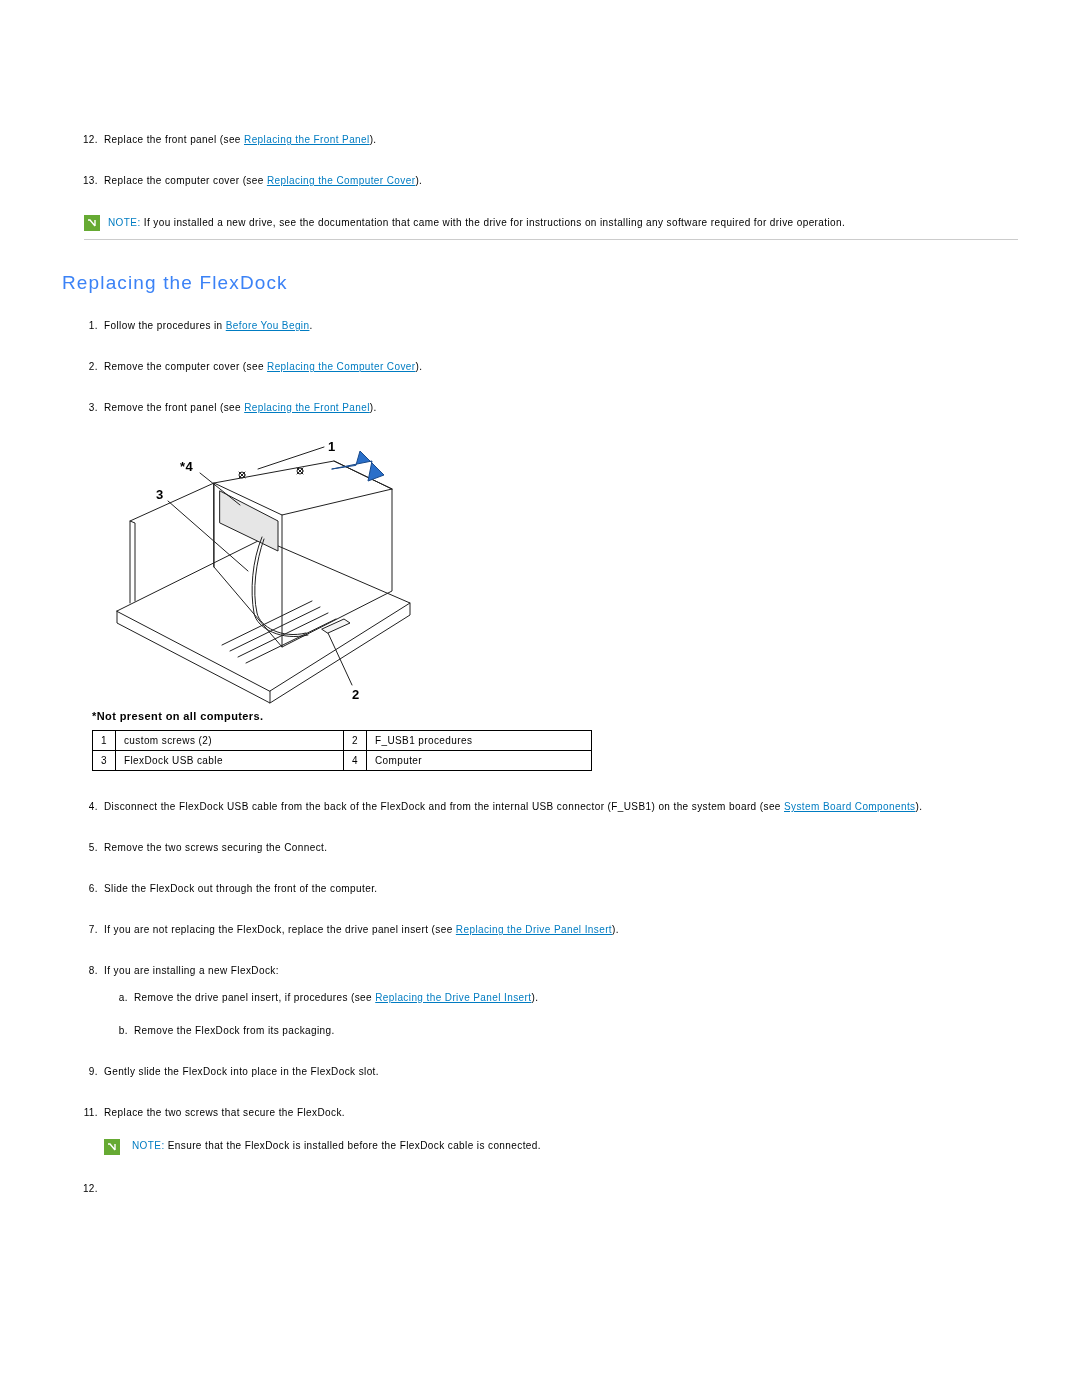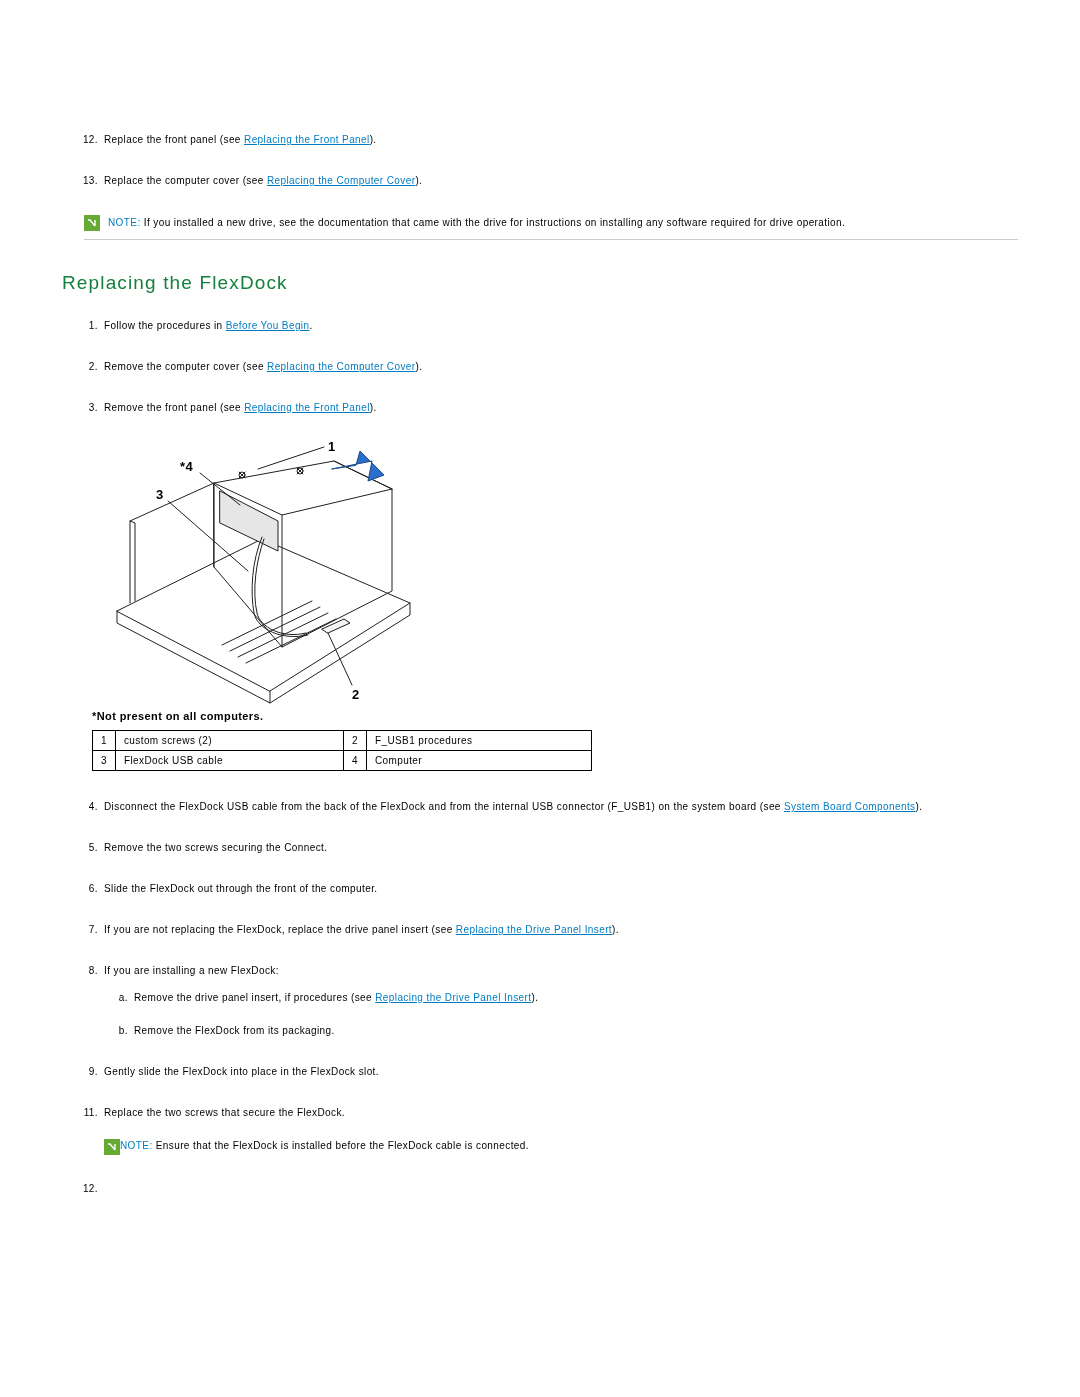--- a/index.html
+++ b/index.html
@@ -61,21 +61,21 @@
     font-size: 9px;
     flex: 0 0 16px;
     margin-top: 1px;
   }
   .note-text { line-height: 1.5; }
   .note-label { color: #007cc2; }
   h2.section-title {
     font-family: Verdana, Arial, sans-serif;
     font-weight: 400;
     font-size: 19px;
-    color: #15803d;
+    color: #3b82f6;
     letter-spacing: 0.06em;
     margin: 10px 0 24px 0;
   }
   .diagram-wrap {
     margin: 6px 0 4px 30px;
   }
   .diagram-wrap svg { display: block; }
   .diagram-caption {
     font-family: Arial, sans-serif;
     font-size: 11px;
@@ -108,21 +108,21 @@
     position: absolute;
     left: 0;
     top: 0;
     width: 24px;
     text-align: right;
   }
   .inline-note-row {
     margin: 18px 0 18px 0;
     display: flex;
     align-items: flex-start;
-    gap: 0;
+    gap: 12px;
   }
 </style>
 </head>
 <body>
 
 <div class="page">
 
   <ol class="steps">
     <li>
       <span class="num">12.</span>

